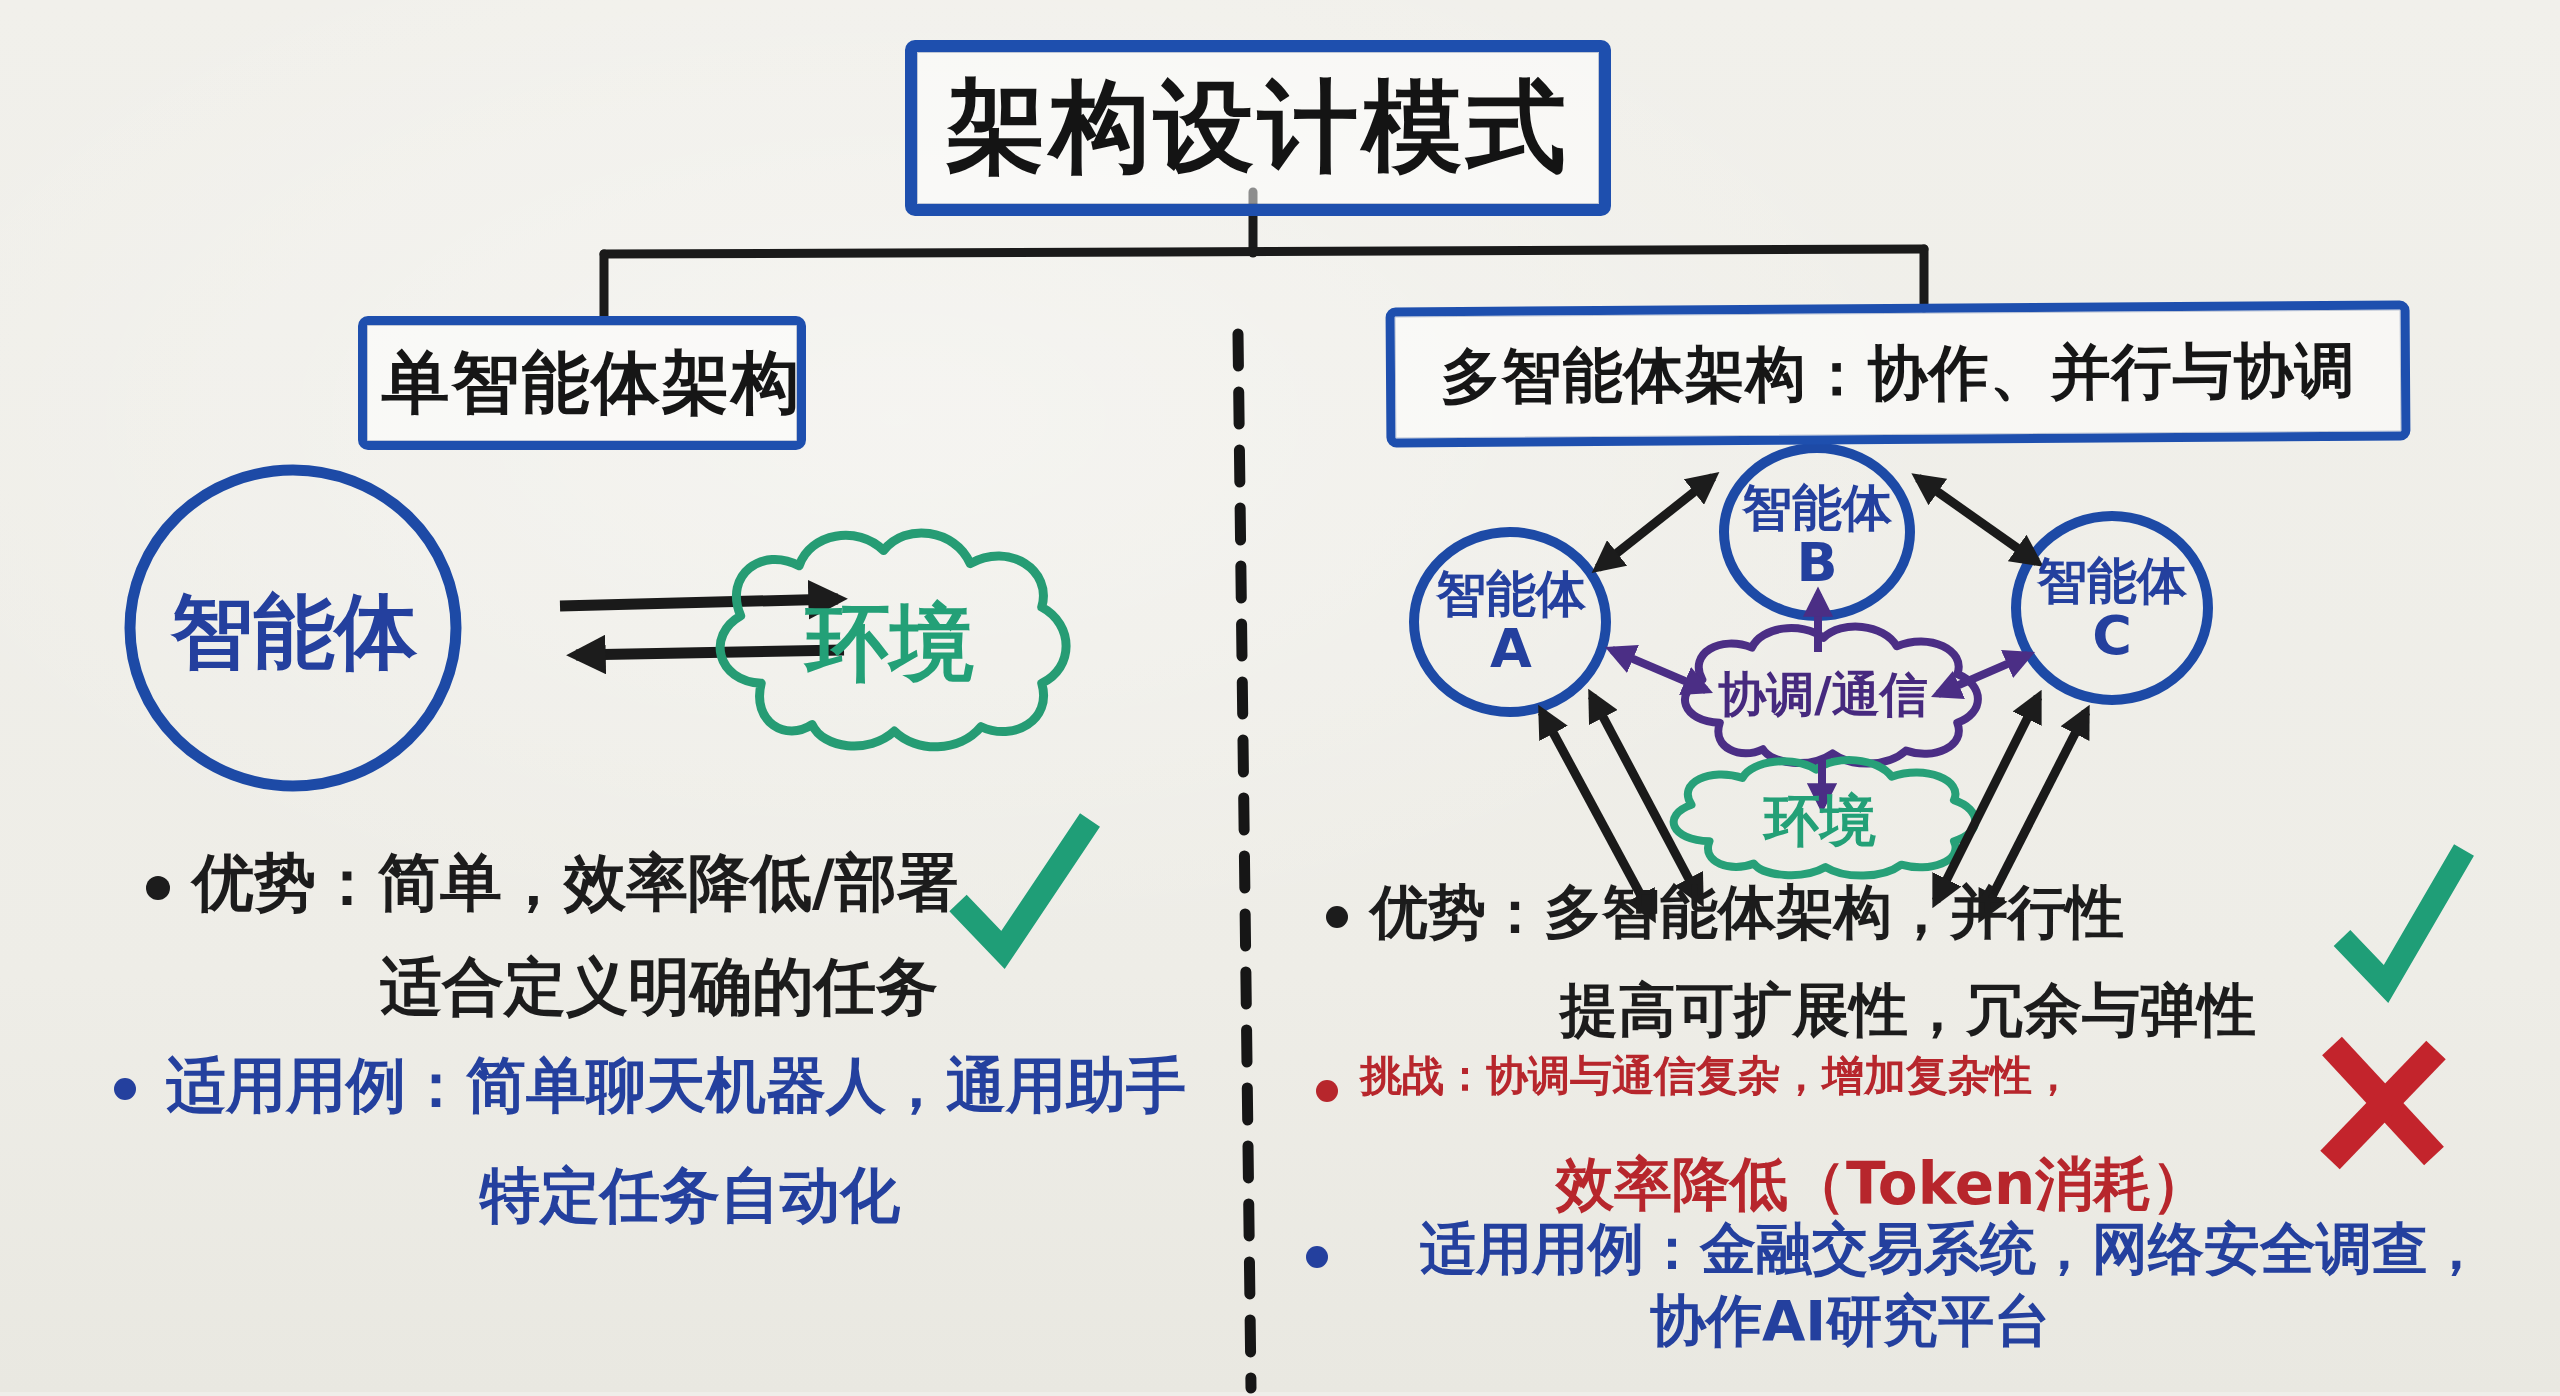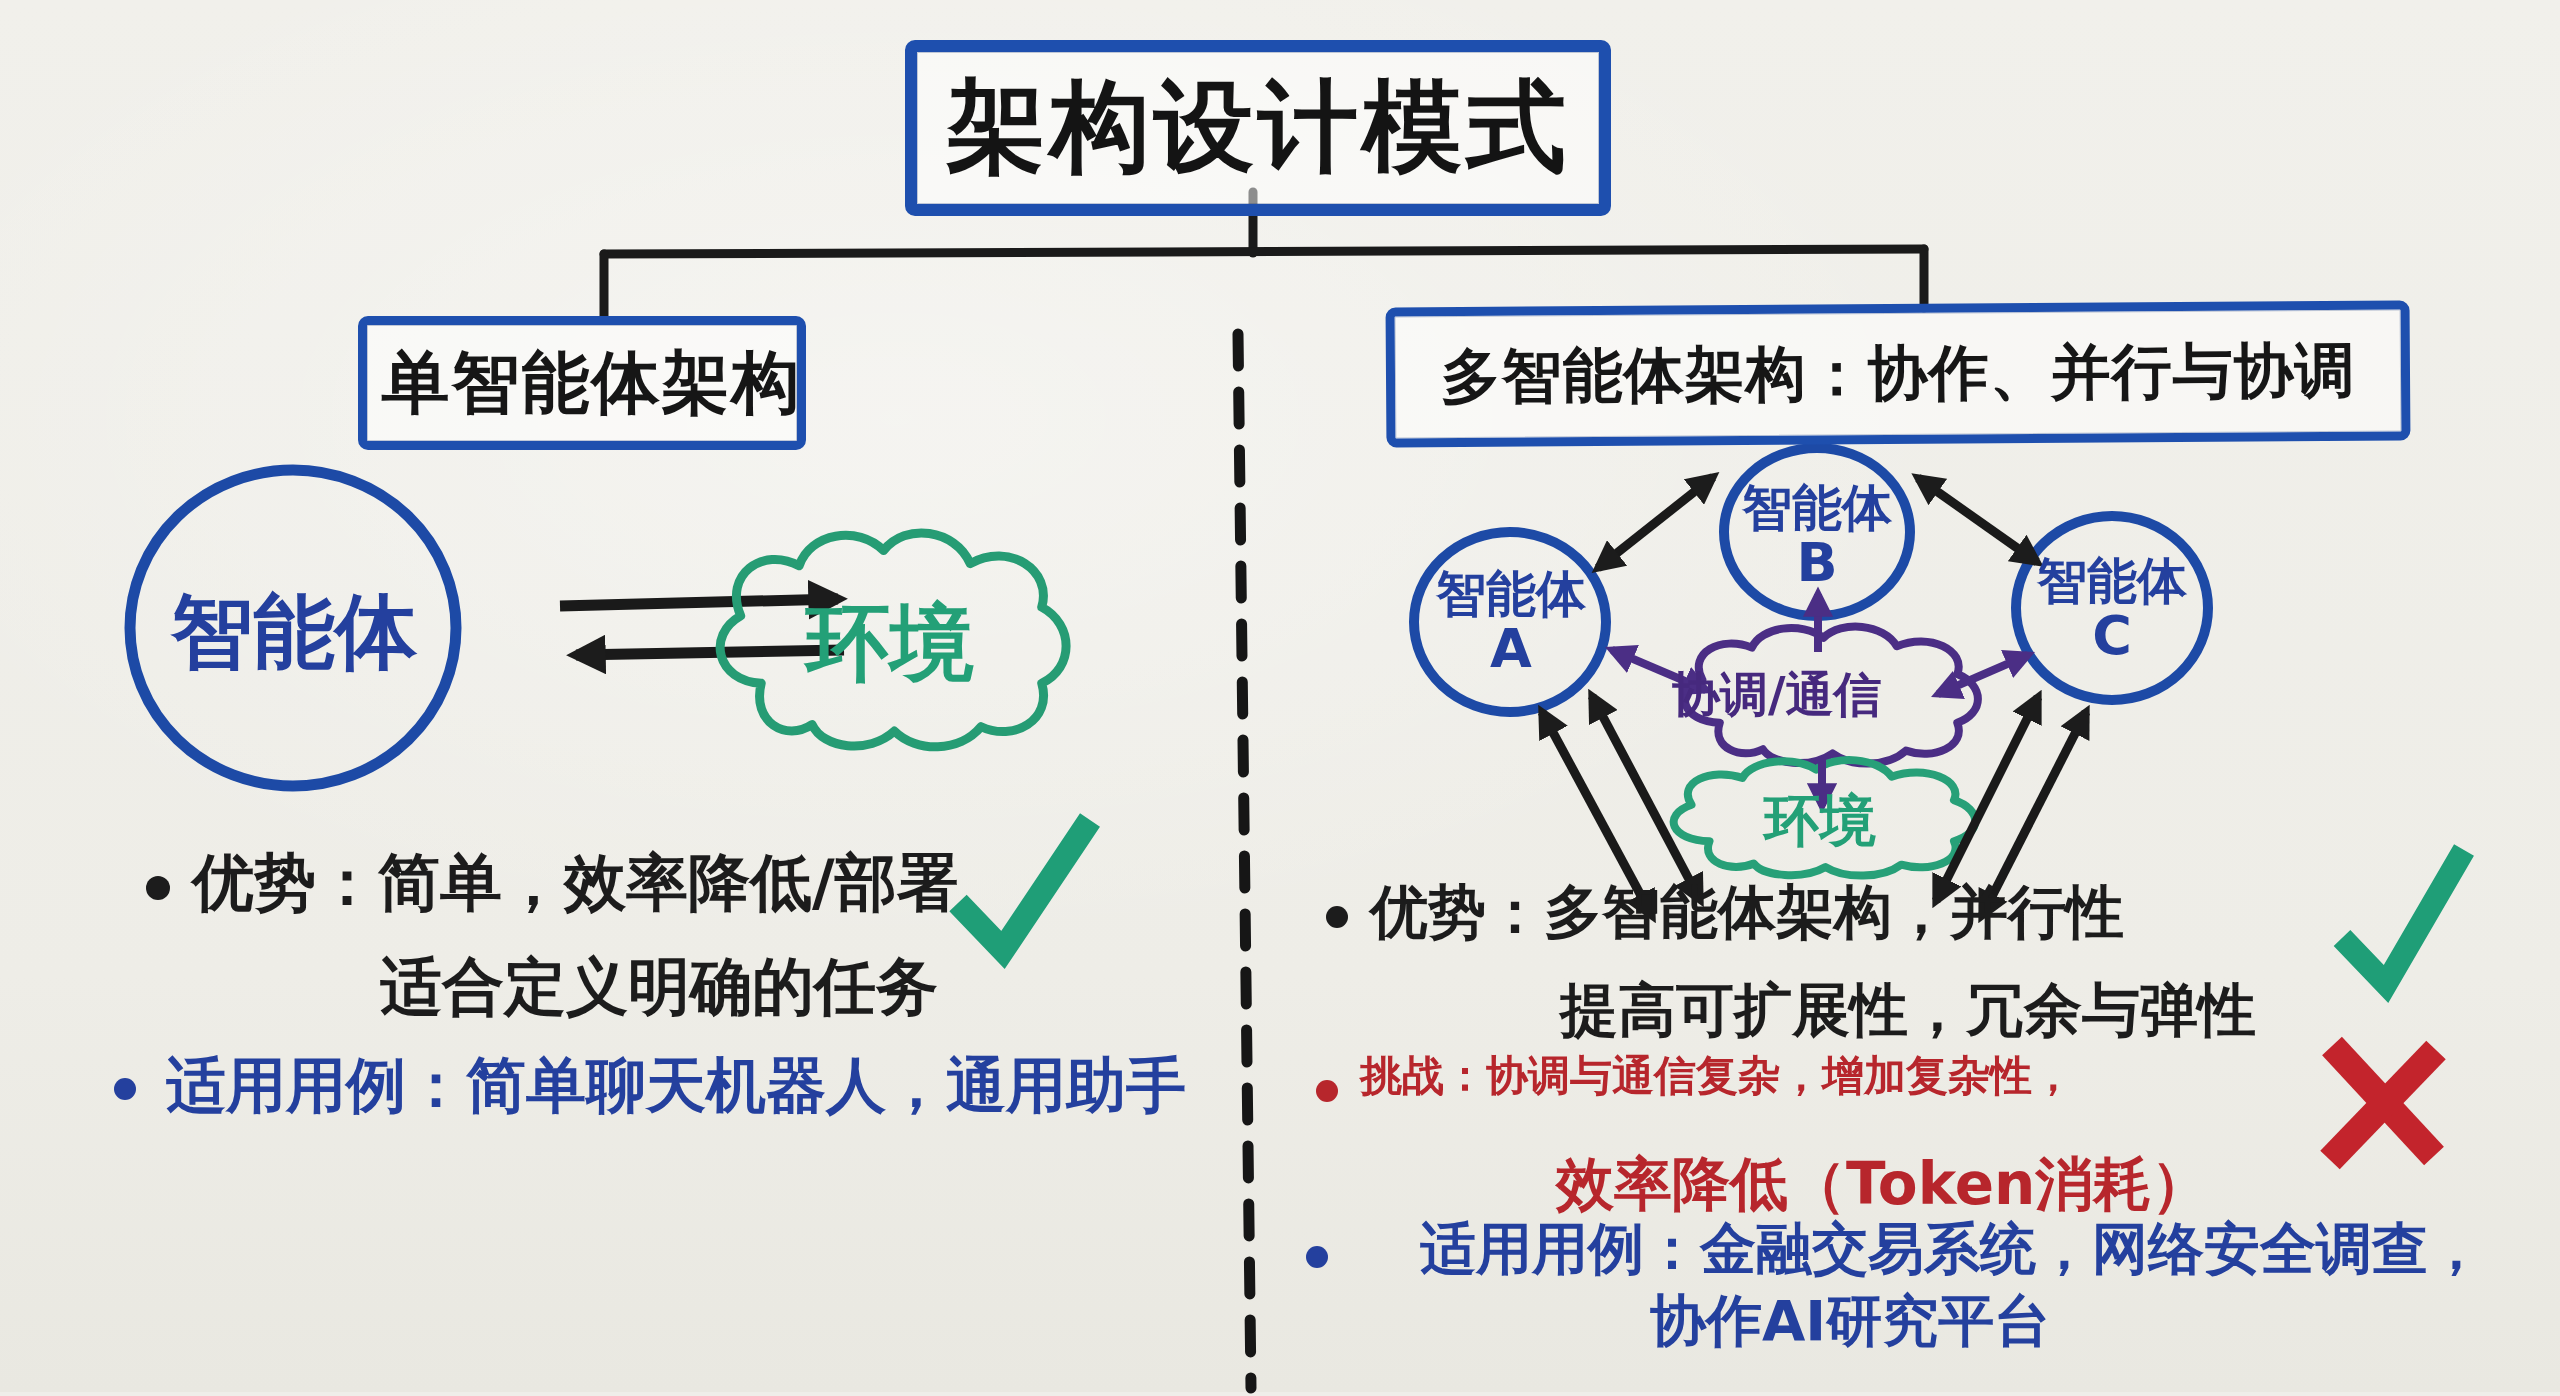--- a/index.html
+++ b/index.html
@@ -140,34 +140,35 @@
 
   <div class="txt blue" style="left:135px;top:586px;width:318px;text-align:center;font-size:82px;">智能体</div>
   <div class="txt green" style="left:742px;top:596px;width:296px;text-align:center;font-size:84px;">环境</div>
 
   <div class="dot" style="left:146px;top:876px;width:24px;height:24px;background:#1c1c1c;"></div>
   <div class="txt black" style="left:192px;top:848px;font-size:62px;">优势：简单，效率降低/部署</div>
   <div class="txt black" style="left:380px;top:952px;font-size:62px;">适合定义明确的任务</div>
 
   <div class="dot" style="left:114px;top:1078px;width:22px;height:22px;background:#24409e;"></div>
   <div class="txt blue" style="left:166px;top:1052px;font-size:60px;">适用用例：简单聊天机器人，通用助手</div>
+  <div class="txt blue" style="left:480px;top:1162px;font-size:60px;">特定任务自动化</div>
 
   <div class="agent-lbl" style="left:1418px;top:568px;width:186px;">
     <div class="nm">智能体</div>
     <div class="lt">A</div>
   </div>
   <div class="agent-lbl" style="left:1727px;top:482px;width:180px;">
     <div class="nm">智能体</div>
     <div class="lt">B</div>
   </div>
   <div class="agent-lbl" style="left:2018px;top:555px;width:188px;">
     <div class="nm">智能体</div>
     <div class="lt">C</div>
   </div>
-  <div class="txt purple" style="left:1672px;top:668px;width:302px;font-size:48px;">协调/通信</div>
+  <div class="txt purple" style="left:1672px;top:668px;width:302px;text-align:center;font-size:48px;">协调/通信</div>
   <div class="txt green" style="left:1722px;top:790px;width:196px;text-align:center;font-size:56px;">环境</div>
 
   <div class="dot" style="left:1326px;top:906px;width:22px;height:22px;background:#1c1c1c;"></div>
   <div class="txt black" style="left:1370px;top:880px;font-size:58px;">优势：多智能体架构，并行性</div>
   <div class="txt black" style="left:1560px;top:978px;font-size:58px;">提高可扩展性，冗余与弹性</div>
 
   <div class="dot" style="left:1316px;top:1080px;width:22px;height:22px;background:#b7262c;"></div>
   <div class="txt red" style="left:1360px;top:1052px;font-size:42px;">挑战：协调与通信复杂，增加复杂性，</div>
   <div class="txt red" style="left:1556px;top:1152px;font-size:58px;">效率降低（Token消耗）</div>
 

